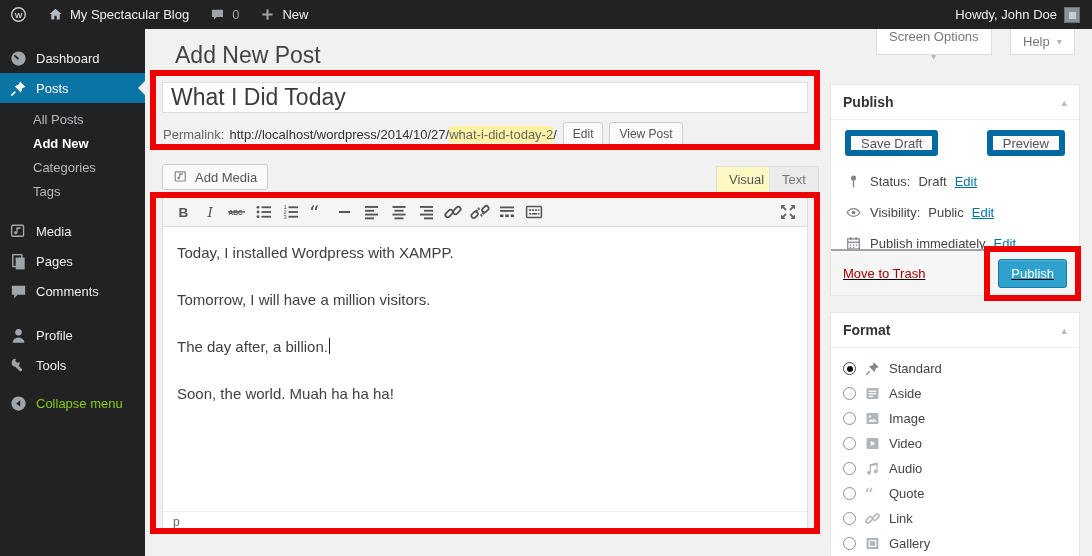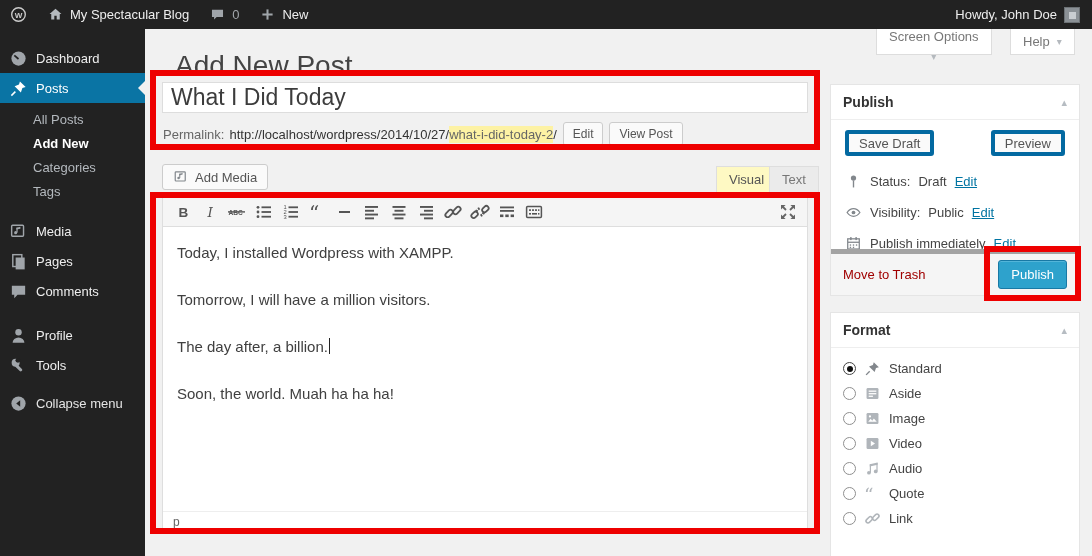--- a/index.html
+++ b/index.html
@@ -21,25 +21,25 @@
   .sidebar { position:absolute; left:0; top:29px; width:145px; height:527px; background:#222; padding-top:14px; z-index:20; }
   .m-item { position:relative; display:flex; align-items:center; height:30px; padding-left:9px; color:#eee; cursor:pointer; }
   .m-item .mic { width:19px; height:19px; color:#a0a5aa; margin-right:8px; flex:0 0 19px; }
   .m-item.active { background:#0a74a4; }
   .m-item.active .mic { color:#fff; }
   .m-item.active .m-arrow { position:absolute; right:0; top:50%; margin-top:-7px; width:0; height:0;
                             border:7px solid transparent; border-right-color:#f1f1f1; }
   .submenu { padding:5px 0 12px 0; }
   .sm-item { height:24px; line-height:24px; padding-left:33px; color:#b4b9be; cursor:pointer; }
   .sm-item.current { color:#fff; font-weight:bold; }
-  .m-item.dim { color:#e5e5e5; }
+  .m-item.dim { color:#84cc16; }
   .m-gap { height:14px; }
 
   
-  .page-title { position:absolute; left:175px; top:50px; font-size:28px; font-weight:400; color:#444; z-index:5; }
+  .page-title { position:absolute; left:175px; top:42px; font-size:23px; font-weight:400; color:#444; z-index:5; }
   .top-tab { position:absolute; top:29px; height:26px; background:#fff; border:1px solid #ddd; border-top:none;
              color:#777; display:flex; align-items:center; gap:7px; padding:0 12px; cursor:pointer; z-index:5; }
   .top-tab .caret { color:#b4b9be; font-size:10px; }
   #screen-options-tab { left:876px;flex-direction:column; }
   #help-tab { left:1010px; }
 
   
   .title-input { position:absolute; left:162px; top:82px; width:646px; height:31px; border:1px solid #ddd;
                  background:#fff; font-size:23px; color:#3c3c3c; padding:1px 8px; font-family:inherit; z-index:5; outline:none; }
   .permalink-row { position:absolute; left:163px; top:121px; width:646px; height:26px; display:flex; align-items:center; z-index:5; }
@@ -74,28 +74,28 @@
                    padding:0 10px; color:#666; font-size:12px; z-index:4; }
 
   
   .postbox { position:absolute; left:830px; width:250px; background:#fff; border:1px solid #e5e5e5; z-index:5; }
   .pb-head { height:35px; display:flex; align-items:center; justify-content:space-between; padding:0 12px;
              border-bottom:1px solid #eee; cursor:pointer; }
   .pb-title { font-size:14px; font-weight:bold; color:#333; }
   .pb-toggle { color:#b6bcc2; font-size:11px; }
   #publish-box { top:84px; height:212px; }
   .pb-body { padding:10px 0 8px 0; }
-  .btn-secondary { height:26px; background:#fafafa; border:4px solid #0369a1; border-radius:3px; color:#555;
+  .btn-secondary { height:26px; background:#fafafa; border:6px solid #0369a1; border-radius:3px; color:#555;
                    padding:0 10px; font-size:13px; display:inline-flex; align-items:center; cursor:pointer; }
   .pb-btnrow { display:flex; justify-content:space-between; padding:0 14px 10px 14px; }
   .misc-row { display:flex; align-items:center; gap:8px; padding:7px 14px; color:#444; }
   .misc-row .pbic { width:17px; height:17px; color:#82878c; flex:0 0 17px; }
   a.edit-link { color:#0074a2; text-decoration:underline; cursor:pointer; }
-  .pb-foot { position:absolute; left:0; bottom:0; width:100%; height:46px; background:#f5f5f5; border-top:5px solid #a3a3a3;
-             display:flex; align-items:center; justify-content:space-between; padding:0 12px; }
+  .pb-foot { position:absolute; left:0; bottom:0; width:100%; height:46px; background:#f5f5f5; border-top:2px solid #a3a3a3;
+             display:flex; align-items:center; justify-content:space-between; padding:0 12px;text-decoration:underline; }
   .trash-link { color:#a00000; cursor:pointer; }
   .btn-primary { height:29px; background:#2ea2cc; border:1px solid #1879a5; border-radius:3px; color:#fff;
                  padding:0 12px; font-size:13px; display:inline-flex; align-items:center; cursor:pointer;
                  box-shadow:inset 0 1px 0 rgba(120,200,230,.5); }
   #format-box { top:312px; height:260px; }
   .fmt-row { display:flex; align-items:center; height:25px; padding:0 12px; color:#444; gap:8px; }
   .radio { width:13px; height:13px; border:1px solid #8f8f8f; border-radius:50%; background:#fff; position:relative; flex:0 0 13px; cursor:pointer; }
   .radio.checked { border-color:#444; }
   .radio.checked::after { content:""; position:absolute; left:2.5px; top:2.5px; width:6px; height:6px; border-radius:50%; background:#111; }
   .fmt-ic { width:17px; height:17px; color:#b0b5ba; flex:0 0 17px; }
@@ -508,20 +508,29 @@
       <div class="fmt-row">
         <span class="radio"></span>
         <svg class="fmt-ic" viewBox="0 0 20 20">
           <g fill="none" stroke="currentColor" stroke-width="1.8">
               <rect x="1.8" y="9.2" width="8.6" height="4.6" rx="2.3" transform="rotate(-45 6.1 11.5)"></rect>
               <rect x="9.6" y="6.2" width="8.6" height="4.6" rx="2.3" transform="rotate(-45 13.9 8.5)"></rect>
             </g>
         </svg>
         <span>Link</span>
       </div>
+      <div class="fmt-row">
+        <span class="radio"></span>
+        <svg class="fmt-ic" viewBox="0 0 20 20">
+          <rect x="3" y="3.5" width="14" height="13" fill="currentColor"></rect>
+            <rect x="5.5" y="6" width="9" height="8" fill="#fff"></rect>
+            <rect x="6.8" y="7.3" width="6.4" height="5.4" fill="currentColor"></rect>
+        </svg>
+        <span>Gallery</span>
+      </div>
     </div>
   </div>
 
   <div class="annotation" id="anno-title"></div>
   <div class="annotation" id="anno-editor"></div>
   <div class="annotation" id="anno-publish"></div>
 
 </div>
 
 </body></html>

